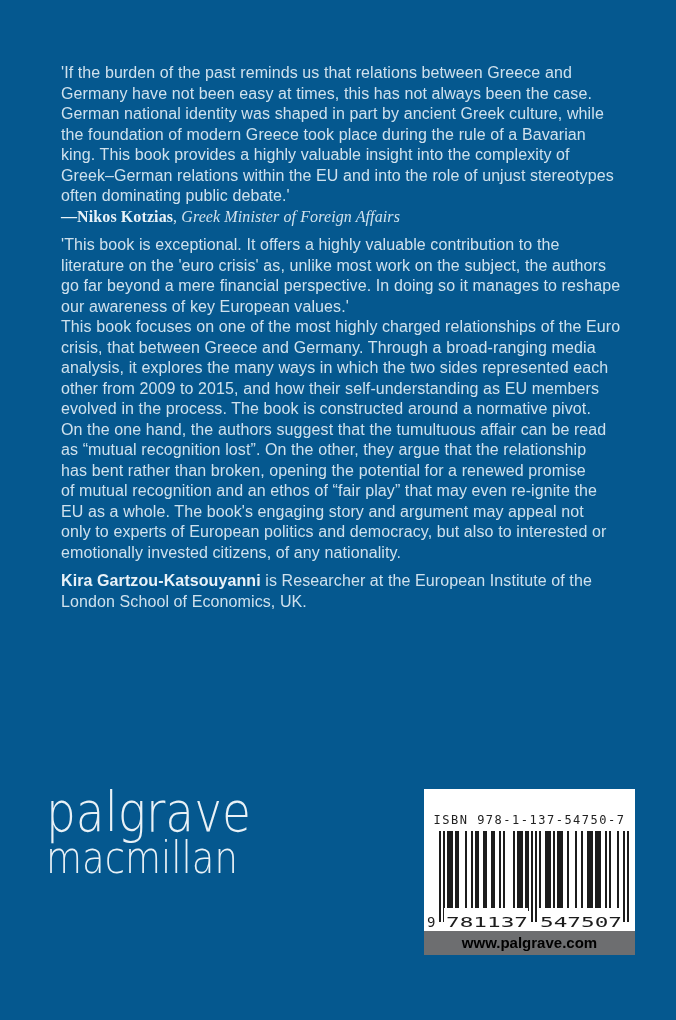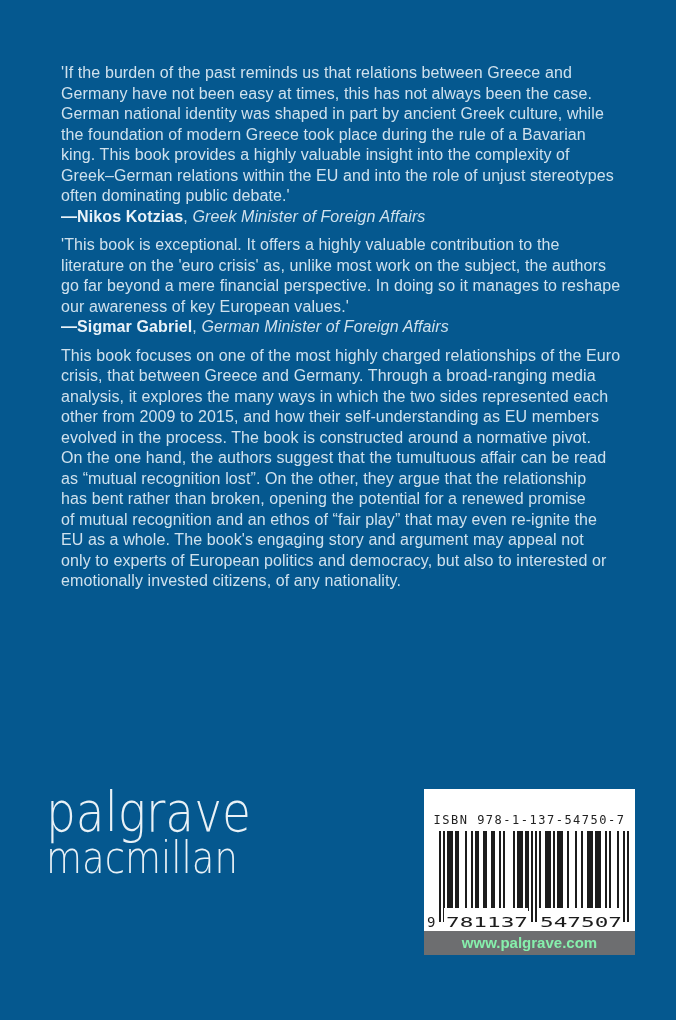--- a/index.html
+++ b/index.html
@@ -17,21 +17,21 @@
     padding:63px 30px 0 57px;
     box-sizing:border-box;
     font-size:16px;
     line-height:20.5px;
     letter-spacing:0.1px;
   }
   .quote,.description,.author-bio,.attribution{
     margin:0;
     white-space:pre-line;
   }
-  .attribution{margin-bottom:8px;}
+  .attribution{margin-bottom:8px;font-family:Liberation Serif, serif;}
   .description{margin-bottom:8px;}
   .author-bio{margin-bottom:14px;}
   .attribution b, .author-bio b{color:#e9f2f8;font-weight:bold;}
   .attribution i{font-style:italic;}
   .logo{
     position:absolute;left:46px;top:786px;
     color:#e9f1f6;
     font-family:"DejaVu Sans", sans-serif;
     font-weight:300;
     transform:scaleX(.84);
@@ -57,21 +57,21 @@
   .ean-svg rect.bar{fill:#1c1c1c;}
   .ean-svg rect.mask{fill:#ffffff;}
   .ean-svg text{
     font-family:"DejaVu Sans Mono", monospace;
     font-size:14px;
     fill:#1c1c1c;
   }
   .website-strip{
     height:24px;line-height:24px;
     background:#6d6e70;
-    color:#86efac;
+    color:#000000;
     text-align:center;
     font-size:15px;
     font-weight:bold;
   }
 </style>
 </head>
 <body>
 
 <div class="cover">
 
@@ -83,36 +83,37 @@
 the foundation of modern Greece took place during the rule of a Bavarian
 king. This book provides a highly valuable insight into the complexity of
 Greek–German relations within the EU and into the role of unjust stereotypes
 often dominating public debate.'</p>
     <p class="attribution"><b>—Nikos Kotzias</b><span>, </span><i>Greek Minister of Foreign Affairs</i></p>
 
     <p class="quote">'This book is exceptional. It offers a highly valuable contribution to the
 literature on the 'euro crisis' as, unlike most work on the subject, the authors
 go far beyond a mere financial perspective. In doing so it manages to reshape
 our awareness of key European values.'</p>
-    <p class="attribution"><b>—Sigmar Gabriel</b><span>, </span><i>German Minister of Foreign Affairs</i></p>
 
     <p class="description">This book focuses on one of the most highly charged relationships of the Euro
 crisis, that between Greece and Germany. Through a broad-ranging media
 analysis, it explores the many ways in which the two sides represented each
 other from 2009 to 2015, and how their self-understanding as EU members
 evolved in the process. The book is constructed around a normative pivot.
 On the one hand, the authors suggest that the tumultuous affair can be read
 as “mutual recognition lost”. On the other, they argue that the relationship
 has bent rather than broken, opening the potential for a renewed promise
 of mutual recognition and an ethos of “fair play” that may even re-ignite the
 EU as a whole. The book's engaging story and argument may appeal not
 only to experts of European politics and democracy, but also to interested or
 emotionally invested citizens, of any nationality.</p>
 
 
+    <p class="author-bio"><b>Kira Gartzou-Katsouyanni</b><span> is Researcher at the European Institute of the
+London School of Economics, UK.</span></p>
 
 
   </div>
 
   <div class="logo">
     <div class="logo-line1">palgrave</div>
     <div class="logo-line2">macmillan</div>
   </div>
 
   <div class="barcode-block">

